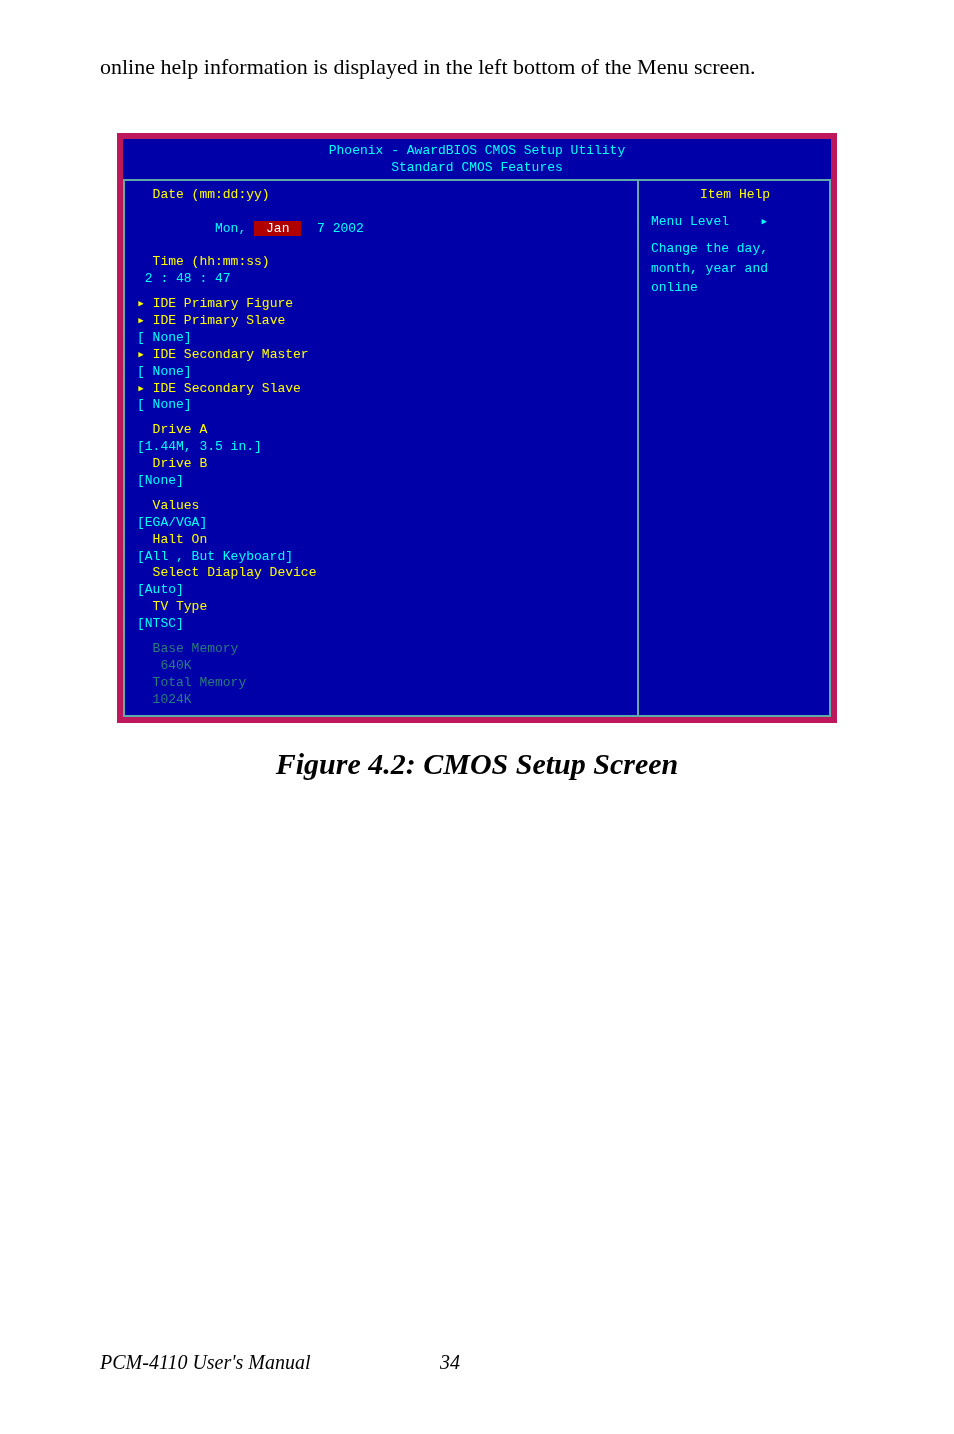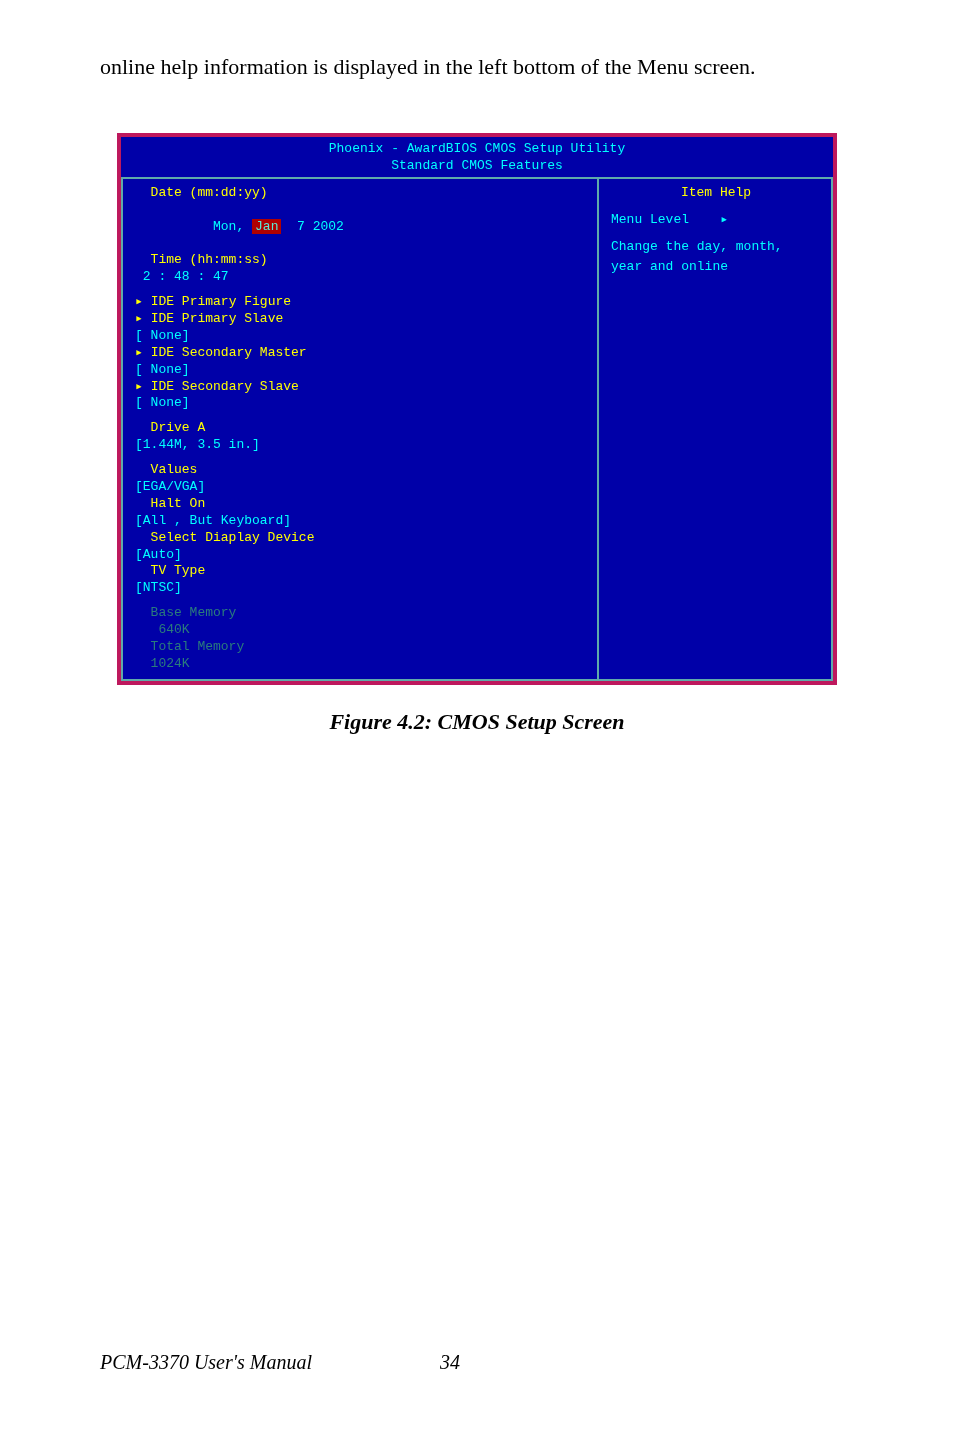--- a/index.html
+++ b/index.html
@@ -14,21 +14,21 @@
     }
     .intro-text {
       font-size: 22px;
       line-height: 1.5;
       margin-bottom: 50px;
     }
     .bios-panel {
       width: 720px;
       margin: 0 auto;
       background: #0000A8;
-      border: 4px solid #be185d;
+      border: 6px solid #be185d;
       font-family: 'Courier New', Courier, monospace;
       font-size: 13px;
       letter-spacing: 0px;
     }
     .bios-title {
       text-align: center;
       color: #00FFFF;
       padding: 4px 0 2px;
       line-height: 1.3;
     }
@@ -37,21 +37,21 @@
       border-top: 2px solid #5faaaa;
       border-bottom: 2px solid #5faaaa;
     }
     .bios-left {
       flex: 1;
       border-left: 2px solid #5faaaa;
       border-right: 2px solid #5faaaa;
       padding: 6px 10px 6px 12px;
     }
     .bios-right {
-      width: 234px;
+      width: 192px;
       border-right: 2px solid #5faaaa;
       padding: 6px 10px 6px 12px;
     }
     .bios-row {
       display: flex;
       line-height: 1.3;
       color: #FFFF00;
       flex-direction: column;
     }
     .bios-label {
@@ -60,22 +60,22 @@
     }
     .bios-value {
       white-space: pre;
     }
     .cyan { color: #00FFFF; }
     .yellow { color: #FFFF00; }
     .darkcyan { color: #2a7c7c; }
     .spacer { height: 8px; }
     .highlight {
       background: #b00000;
-      color: #5eead4;
-      padding: 0 3px;
+      color: #ffffff;
+      padding: 0 12px;
     }
     .item-help-title {
       color: #FFFF00;
       text-align: center;
       padding-bottom: 6px;
     }
     .help-body {
       color: #00FFFF;
       line-height: 1.5;
       padding-top: 4px;
@@ -86,21 +86,21 @@
     .bios-footer {
       color: #FFFF00;
       padding: 2px 10px 4px;
       line-height: 1.3;
       white-space: pre;
     }
     .figure-caption {
       text-align: center;
       font-style: italic;
       font-weight: bold;
-      font-size: 22px;
+      font-size: 30px;
       margin-top: 24px;
     }
     .page-footer {
       position: absolute;
       bottom: 60px;
       left: 100px;
       right: 100px;
       font-style: italic;
       font-size: 20px;
       display: flex;
@@ -151,20 +151,24 @@
         <span class="bios-label yellow">▸ IDE Secondary Slave</span>
         <span class="bios-value cyan">[ None]</span>
       </div>
 
       <div class="spacer"></div>
 
       <div class="bios-row">
         <span class="bios-label yellow">  Drive A</span>
         <span class="bios-value cyan">[1.44M, 3.5 in.]</span>
       </div>
+      <div class="bios-row">
+        <span class="bios-label yellow">  Drive B</span>
+        <span class="bios-value cyan">[None]</span>
+      </div>
 
       <div class="spacer"></div>
 
       <div class="bios-row">
         <span class="bios-label yellow">  Values</span>
         <span class="bios-value cyan">[EGA/VGA]</span>
       </div>
       <div class="bios-row">
         <span class="bios-label yellow">  Halt On</span>
         <span class="bios-value cyan">[All , But Keyboard]</span>
@@ -197,15 +201,15 @@
         <div class="spacer"></div>
         <div>Change the day, month, year and online</div>
       </div>
     </div>
   </div>
 </div>
 
 <div class="figure-caption">Figure 4.2: CMOS Setup Screen</div>
 
 <div class="page-footer">
-  <span class="footer-left">PCM-3370 User's Manual</span>
+  <span class="footer-left">PCM-4110 User's Manual</span>
   <span>34</span>
 </div>
 
 </body></html>

